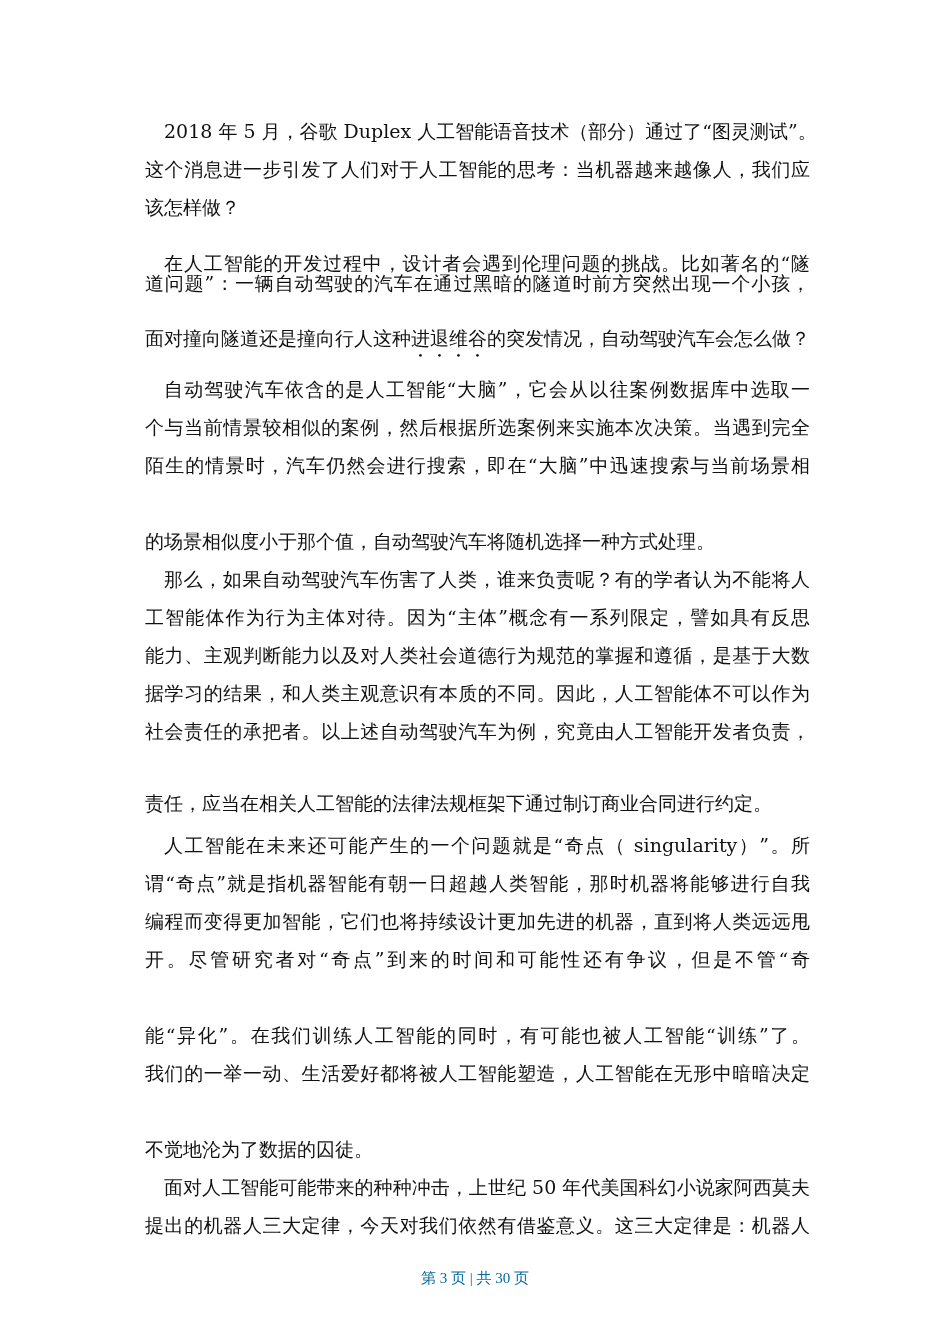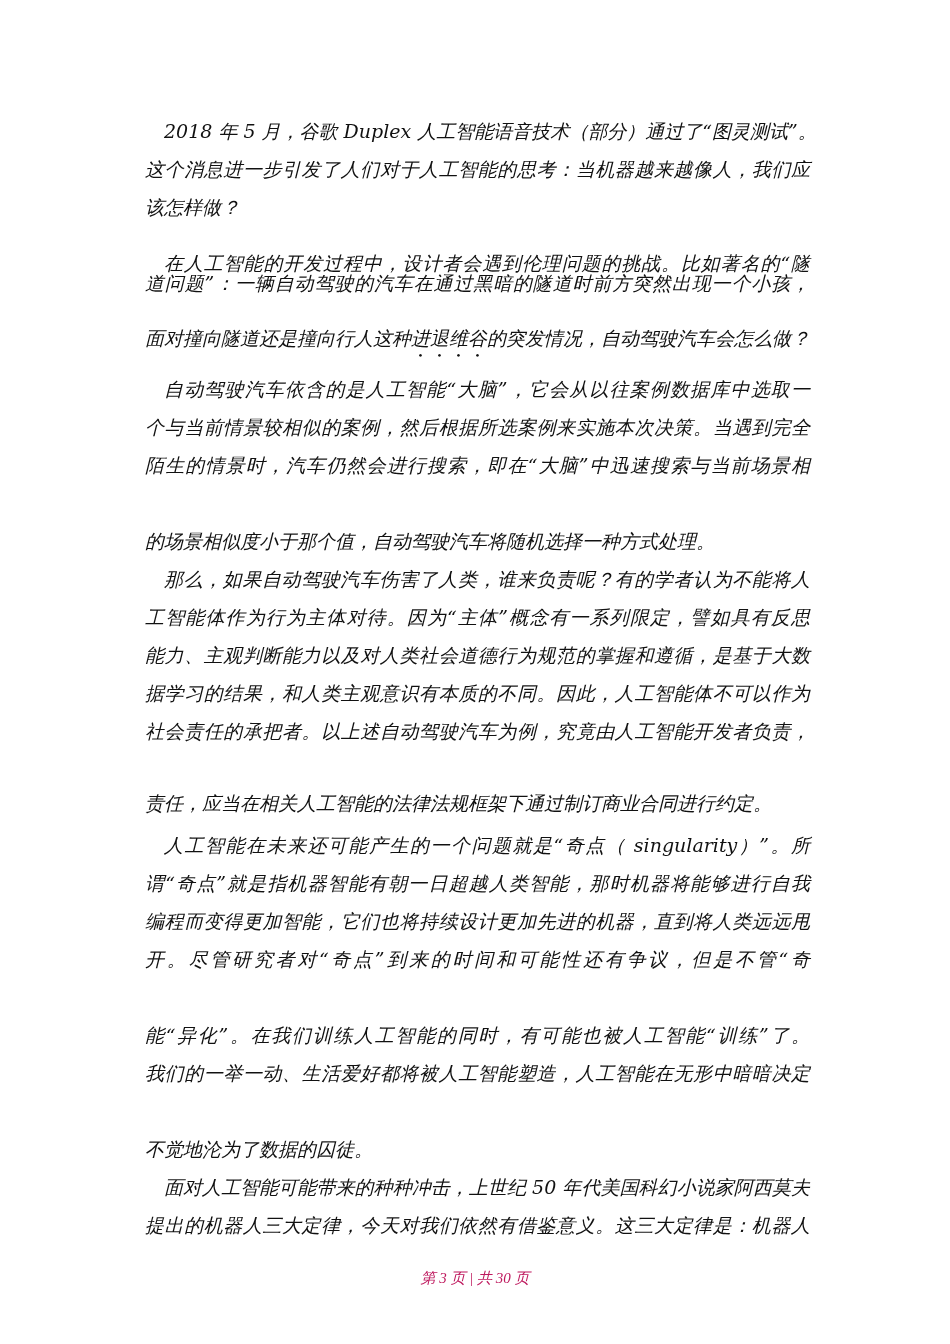--- a/index.html
+++ b/index.html
@@ -1,27 +1,27 @@
 <!DOCTYPE html>
 <html><head>
   <meta charset="utf-8">
   <style>
     html, body { margin: 0; padding: 0; background: #ffffff; }
     body { width: 950px; height: 1344px; position: relative; overflow: hidden;
            font-family: "DejaVu Serif", "Liberation Serif", serif; color: #111; }
-    .page { position: absolute; left: 0; top: 0; width: 950px; height: 1344px; background: #fff; font-style: italic; }
+    .page { position: absolute; left: 0; top: 0; width: 950px; height: 1344px; background: #fff; }
     .line { position: absolute; left: 145px; width: 665px; font-size: 19px; line-height: 24px;
             white-space: nowrap; text-align: justify; text-align-last: justify; letter-spacing: 0px; }
     .line.last { text-align-last: left; }
     .line.indent { left: 164px; width: 646px; }
     .emph { position: relative; }
     .emph-dots { position: absolute; left: 0; right: 0; bottom: -12px; display: flex; justify-content: space-around;
                  font-size: 10px; line-height: 10px; }
     .footer { position: absolute; left: 0; width: 950px; top: 1238px; text-align: center;
-              font-size: 15px; line-height: 20px; font-family: "Liberation Serif", serif; color: #be185d; }
+              font-size: 15px; line-height: 20px; font-family: "Liberation Serif", serif; color: #0369a1; }
   </style>
 </head>
 <body>
 
 <div class="page">
 
   <div class="line indent" style="top:119px">2018 年 5 月，谷歌 Duplex 人工智能语音技术（部分）通过了“图灵测试”。</div>
   <div class="line" style="top:157px">这个消息进一步引发了人们对于人工智能的思考：当机器越来越像人，我们应</div>
   <div class="line last" style="top:195px">该怎样做？</div>
 

